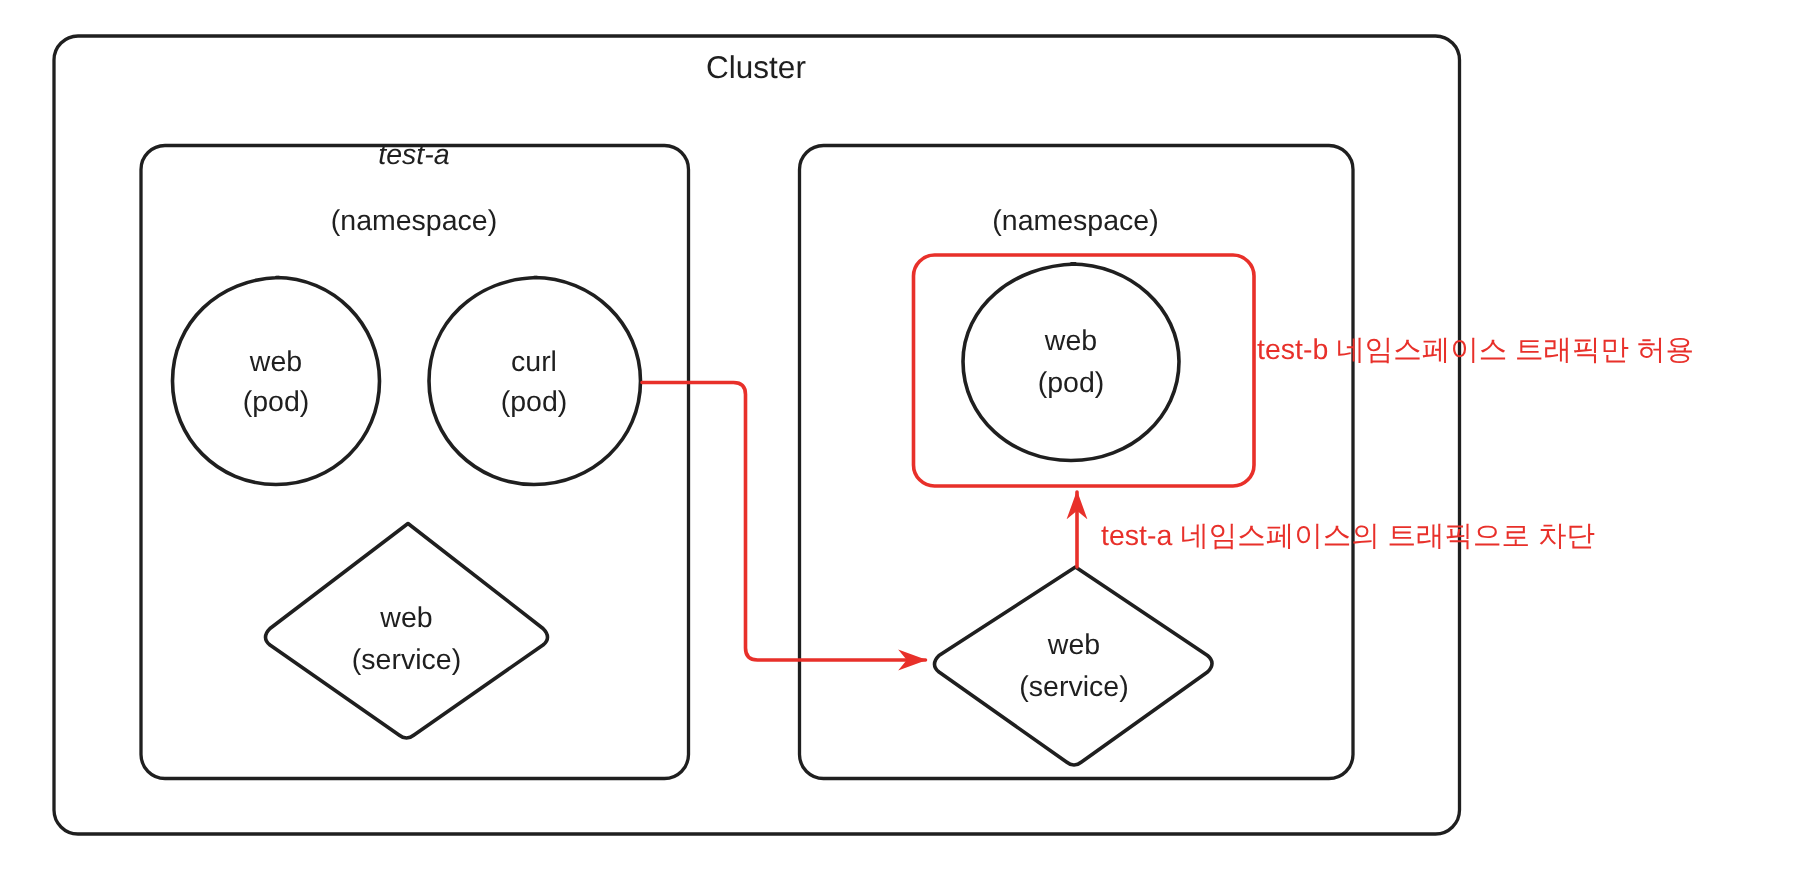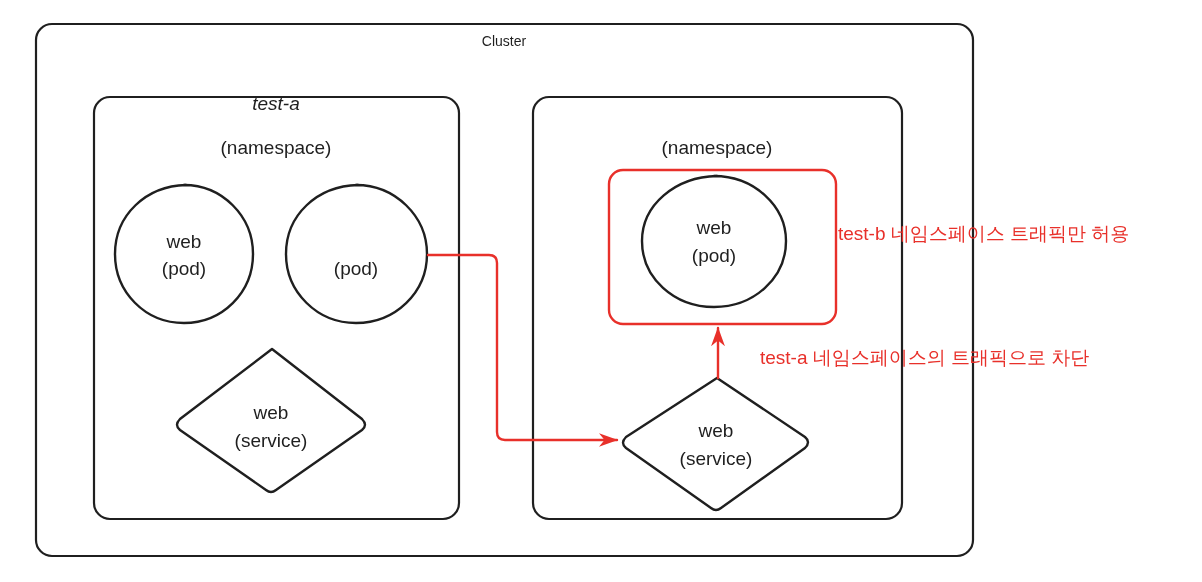--- a/index.html
+++ b/index.html
@@ -29,21 +29,21 @@
     text-align: center;
     color: #1f1f1f;
     line-height: 1.28;
     white-space: pre;
     pointer-events: none;
   }
   .lbl-red {
     color: #e8302a;
     white-space: pre;
   }
-  .t-cluster { font-size: 14px; }
+  .t-cluster { font-size: 21px; }
   .t-ns      { font-size: 19px; }
   .t-node    { font-size: 19px; }
   .t-note    { font-size: 19px; text-align: left; }
 </style>
 </head>
 <body>
 
 <div id="canvas">
 
   <svg viewBox="0 0 1202 582" xmlns="http://www.w3.org/2000/svg">
@@ -106,28 +106,29 @@
   <div class="lbl t-cluster" style="left:404px; top:33px; width:200px;">Cluster</div>
 
   <div class="lbl t-ns" style="left:176px; top:92px; width:200px;font-style:italic;">test-a</div>
   <div class="lbl t-ns" style="left:176px; top:136px; width:200px;">(namespace)</div>
 
   <div class="lbl t-ns" style="left:617px; top:136px; width:200px;">(namespace)</div>
 
   <div class="lbl t-node" style="left:124px; top:230px; width:120px;">web</div>
   <div class="lbl t-node" style="left:124px; top:257px; width:120px;">(pod)</div>
 
+  <div class="lbl t-node" style="left:296px; top:230px; width:120px;">curl</div>
   <div class="lbl t-node" style="left:296px; top:257px; width:120px;">(pod)</div>
 
   <div class="lbl t-node" style="left:211px; top:401px; width:120px;">web</div>
   <div class="lbl t-node" style="left:211px; top:429px; width:120px;">(service)</div>
 
   <div class="lbl t-node" style="left:654px; top:216px; width:120px;">web</div>
   <div class="lbl t-node" style="left:654px; top:244px; width:120px;">(pod)</div>
 
   <div class="lbl t-node" style="left:656px; top:419px; width:120px;">web</div>
   <div class="lbl t-node" style="left:656px; top:447px; width:120px;">(service)</div>
 
   <div class="lbl lbl-red t-note" style="left:838px; top:222px; width:380px;">test-b 네임스페이스 트래픽만 허용</div>
 
-  <div class="lbl lbl-red t-note" style="left:760px; top:346px; width:420px;">test-a 네임스페이스의 트래픽으로 차단</div>
+  <div class="lbl lbl-red t-note" style="left:734px; top:346px; width:420px;">test-a 네임스페이스의 트래픽으로 차단</div>
 
 </div>
 
 </body></html>

